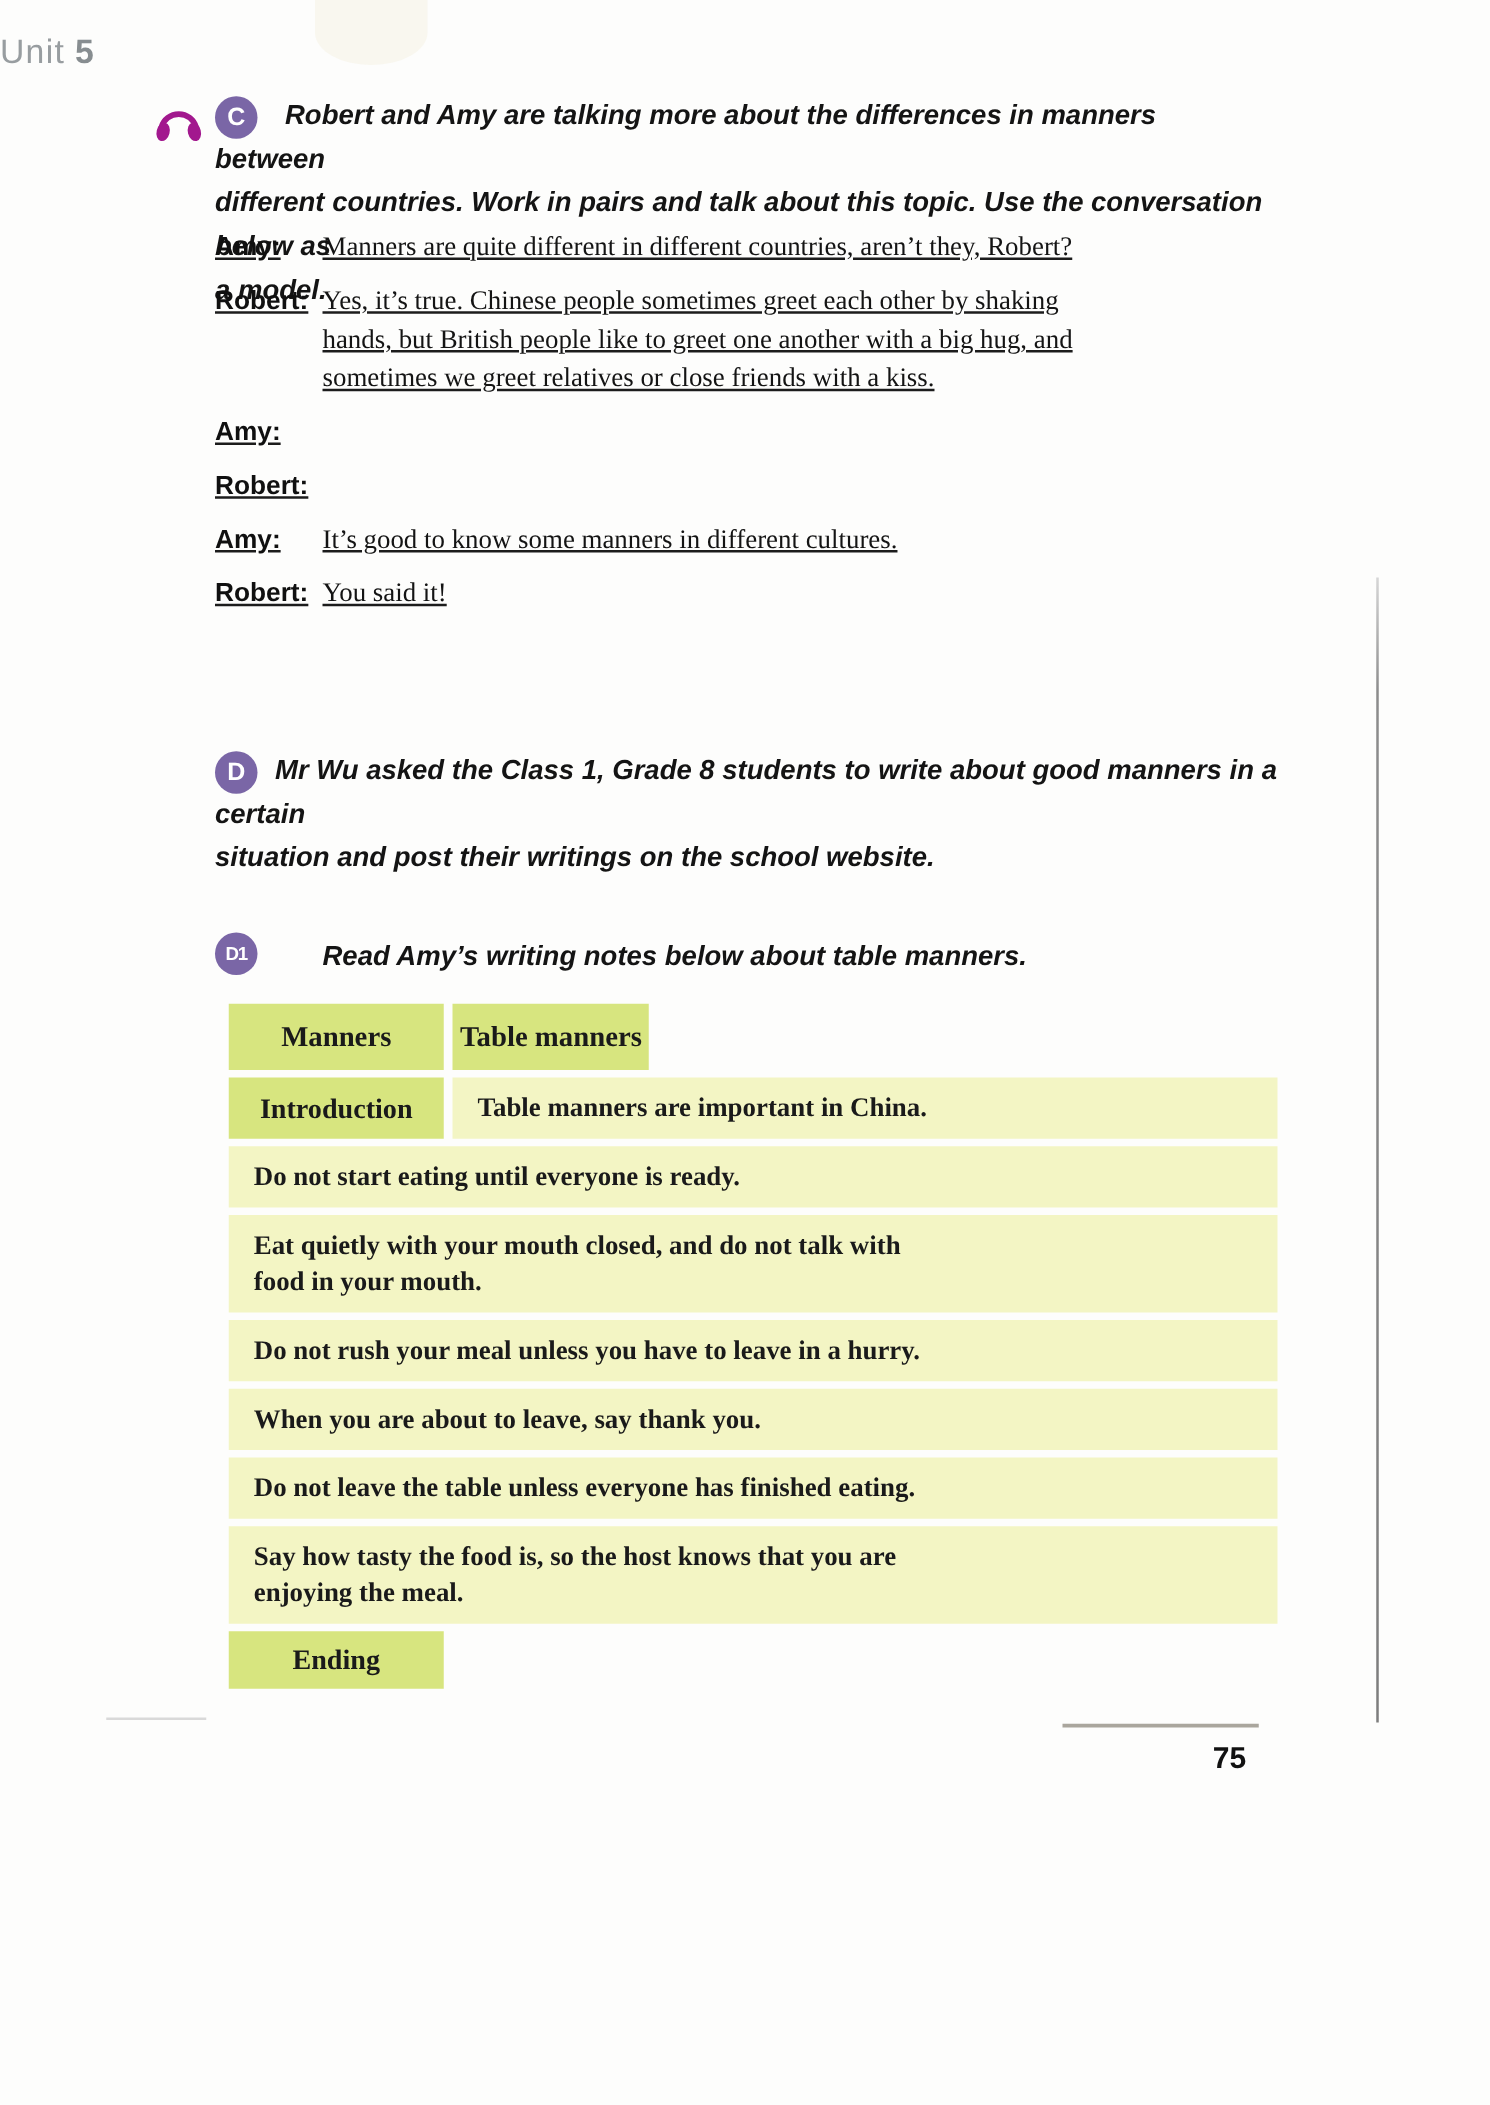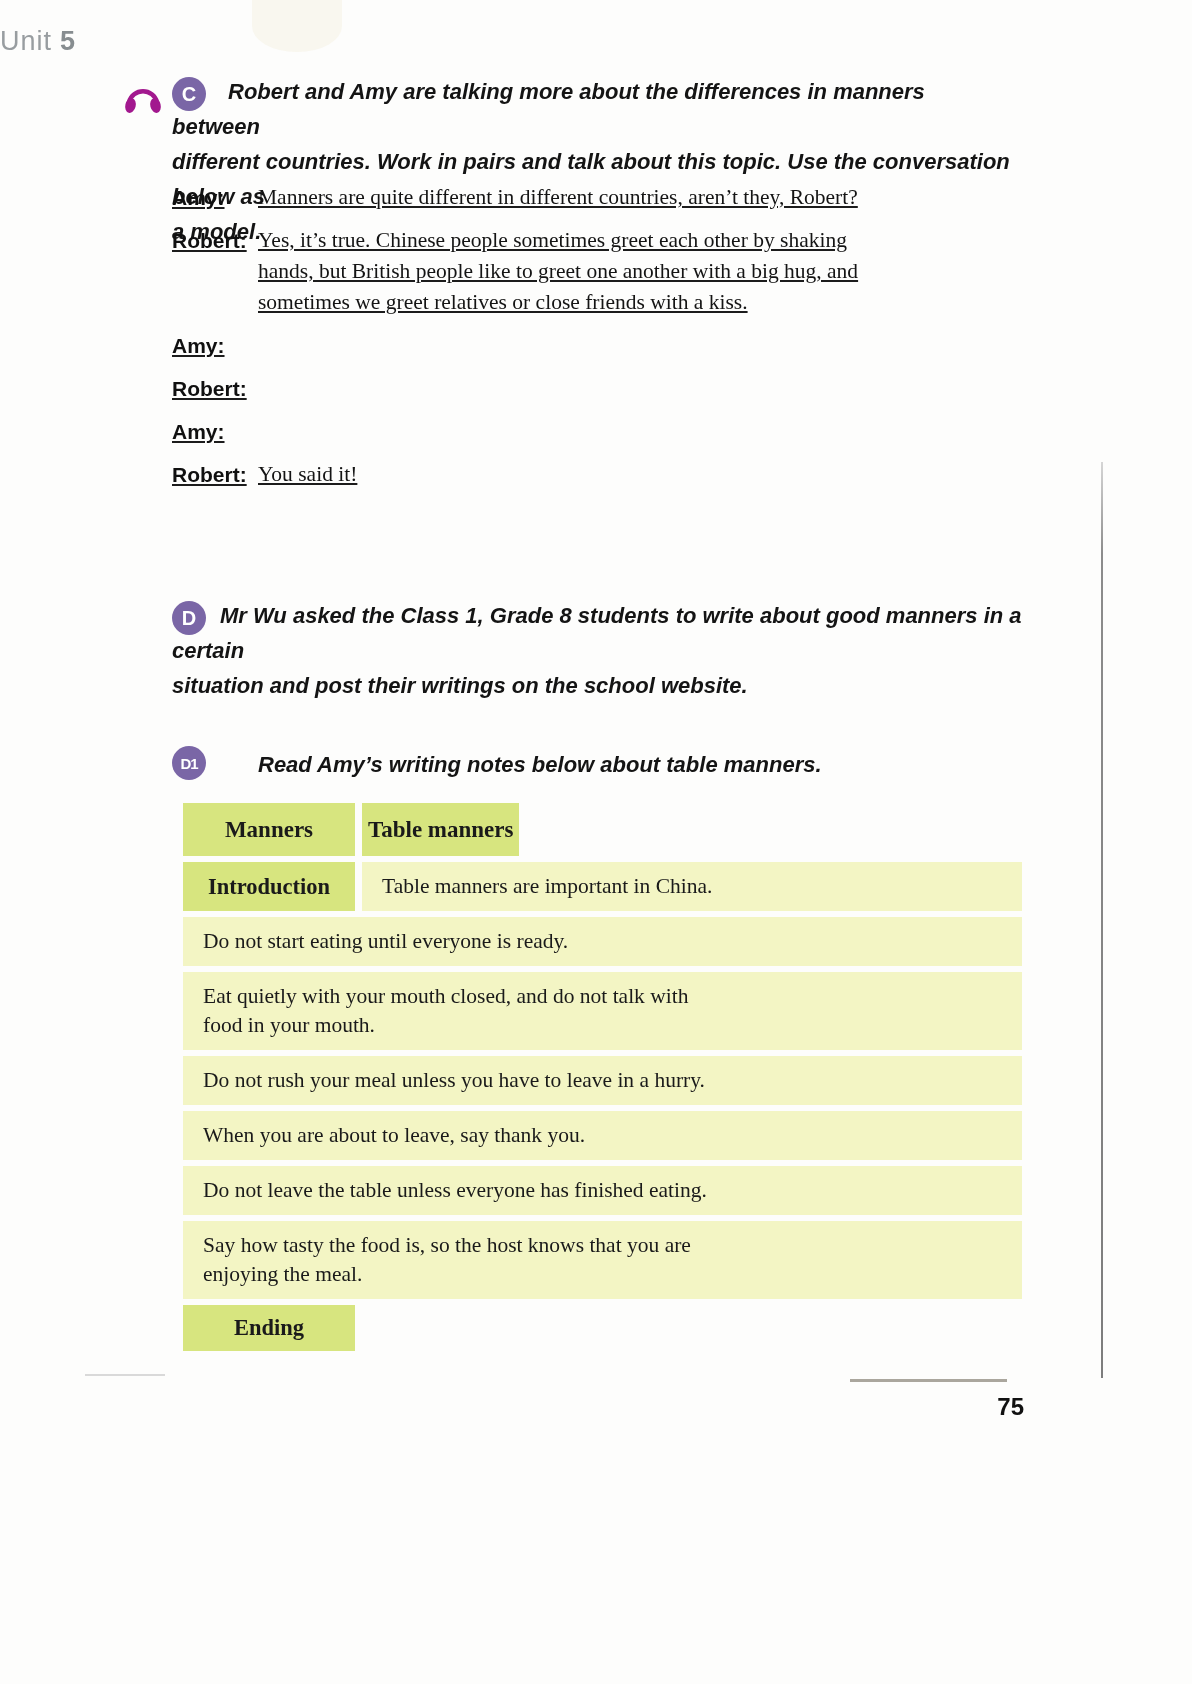--- a/index.html
+++ b/index.html
@@ -81,32 +81,32 @@
     font-weight:bold; font-size:22.5px; color:#1a1a1a;
     box-sizing:border-box; padding:10px 16px;
     text-align:center;
   }
   .t-content-col { flex:1; display:flex; flex-direction:column; gap:6px; }
   .t-content-cell {
     background:var(--pale,#f3f5c4);
     box-sizing:border-box; padding:10px 20px;
     font-size:21.5px; line-height:29px;
     display:flex; align-items:center;
-    white-space:pre-line; color:#1a1a1a;
+    white-space:pre-line; color:#1a1a1a;font-weight:bold;
   }
   .t-header-row .t-label, .t-header-cell {
     background:var(--lime,#d7e57f);
     font-weight:bold; font-size:23px;
     padding:12px 6px;
   }
   .t-header-cell { justify-content:center; text-align:center; }
 
   
   #page-number {
-    position:absolute; top:1393px; right:168px;
+    position:absolute; top:1393px; right:195px;
     font-family:"Liberation Sans", sans-serif;
     font-weight:bold; font-size:24px; color:#111;
   }
   #page-edge-line {
     position:absolute; left:1101px; top:462px; width:2px; height:916px;
     background:linear-gradient(to bottom, #d6d6d6, #8c8c8c 10%, #7d7d7d);
   }
   #scan-shadow {
     position:absolute; left:850px; top:1379px; width:157px; height:3px;
     background:#8e887e; opacity:.75;
@@ -155,20 +155,21 @@
 sometimes we greet relatives or close friends with a kiss.</div>
       </div>
       <div class="dlg-row">
         <div class="dlg-speaker">Amy:</div>
       </div>
       <div class="dlg-row">
         <div class="dlg-speaker">Robert:</div>
       </div>
       <div class="dlg-row">
         <div class="dlg-speaker">Amy:</div>
+        <div class="dlg-text">It’s good to know some manners in different cultures.</div>
       </div>
       <div class="dlg-row">
         <div class="dlg-speaker">Robert:</div>
         <div class="dlg-text">You said it!</div>
       </div>
     </div>
 
   <section id="section-d">
     <span class="badge abs">D</span>
     <p class="instr">Mr Wu asked the Class 1, Grade 8 students to write about good manners in a certain

